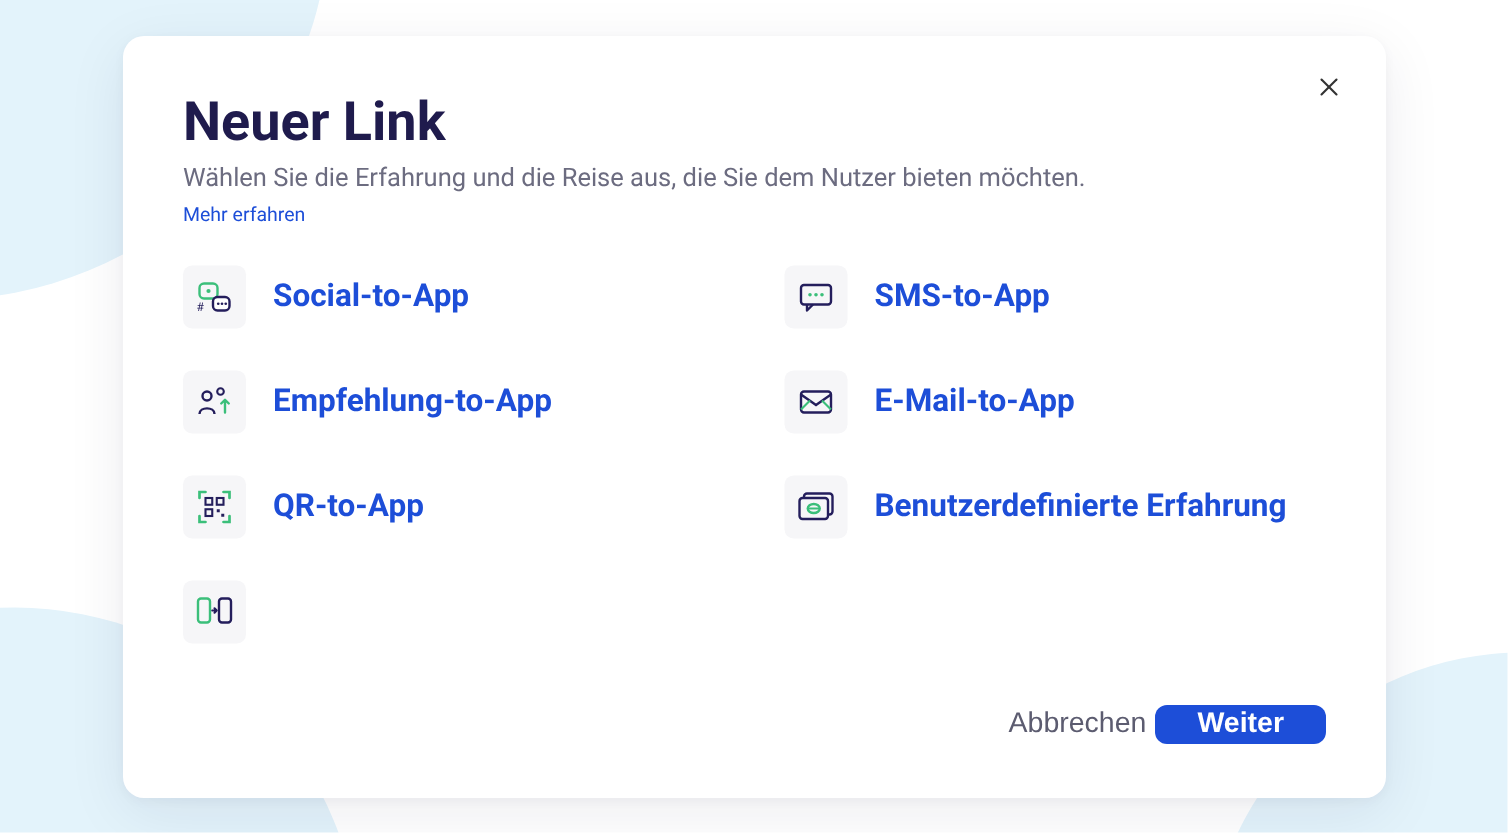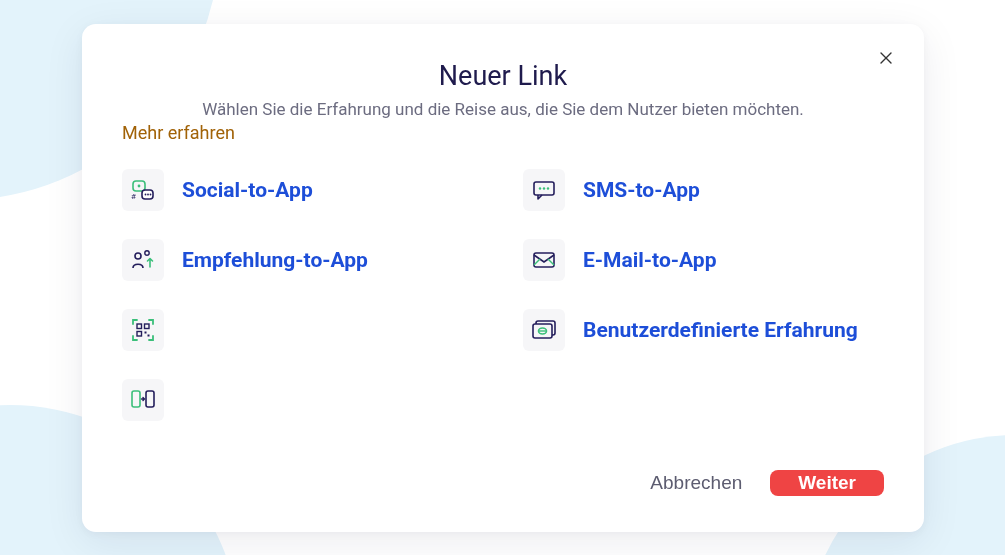--- a/index.html
+++ b/index.html
@@ -39,35 +39,33 @@
     position: absolute;
     top: 22px; right: 26px;
     width: 24px; height: 24px;
     display: flex; align-items: center; justify-content: center;
     cursor: pointer;
     color: #333;
     font-size: 16px;
     background: none; border: none;
   }
   .modal-title {
-    font-size: 27px;
-    font-weight: 400;
+    font-size: 36px;
+    font-weight: 700;
     color: #1f1b4d;
     margin-bottom: 6px;
-    text-align: center;
   }
   .modal-subtitle {
     font-size: 17px;
     color: #6c6c80;
     line-height: 1.4;
-    text-align: center;
   }
   .learn-more {
-    color: #a16207;
-    font-size: 18px;
+    color: #1d4ed8;
+    font-size: 13px;
     text-decoration: none;
     display: inline-block;
     margin-top: 0px;
     cursor: pointer;
   }
   .options-grid {
     margin-top: 26px;
     display: grid;
     grid-template-columns: 1fr 1fr;
     column-gap: 40px;
@@ -90,31 +88,30 @@
   .option-label {
     font-size: 21px;
     font-weight: 700;
     color: #1d4ed8;
   }
   .footer {
     position: absolute;
     bottom: 28px; right: 40px;
     display: flex;
     align-items: center;
-    gap: 22px;
   }
   .btn-cancel {
     background: none; border: none;
     font-size: 19px;
     color: #5c5c70;
     cursor: pointer;
     padding: 10px 6px;
   }
   .btn-next {
-    background: #ef4444;
+    background: #1d4ed8;
     color: #ffffff;
     font-size: 19px;
     font-weight: 700;
     border: none;
     border-radius: 8px;
     padding: 2px 28px;
     cursor: pointer;
   }
 </style>
 </head>
@@ -195,20 +192,21 @@
       <div class="icon-box">
         <svg width="26" height="26" viewBox="0 0 26 26">
           <path d="M3 7 L3 3 L7 3 M19 3 L23 3 L23 7 M23 19 L23 23 L19 23 M7 23 L3 23 L3 19" fill="none" stroke="#3bbf7a" stroke-width="1.8" stroke-linecap="round"></path>
           <rect x="7" y="7" width="4.5" height="4.5" fill="none" stroke="#241e5c" stroke-width="1.4"></rect>
           <rect x="14.5" y="7" width="4.5" height="4.5" fill="none" stroke="#241e5c" stroke-width="1.4"></rect>
           <rect x="7" y="14.5" width="4.5" height="4.5" fill="none" stroke="#241e5c" stroke-width="1.4"></rect>
           <rect x="14.5" y="14.5" width="2" height="2" fill="#241e5c"></rect>
           <rect x="17.5" y="17.5" width="2" height="2" fill="#241e5c"></rect>
         </svg>
       </div>
+      <span class="option-label">QR-to-App</span>
     </div>
 
     <div class="option">
       <div class="icon-box">
         <svg width="28" height="26" viewBox="0 0 28 26">
           <rect x="6" y="4" width="19" height="14" rx="2" fill="none" stroke="#241e5c" stroke-width="1.6"></rect>
           <rect x="3" y="7" width="19" height="14" rx="2" fill="#f6f6f8" stroke="#241e5c" stroke-width="1.6"></rect>
           <ellipse cx="12.5" cy="14" rx="4" ry="3" fill="none" stroke="#3bbf7a" stroke-width="1.6"></ellipse>
           <line x1="9" y1="14" x2="16" y2="14" stroke="#3bbf7a" stroke-width="1.4"></line>
         </svg>

